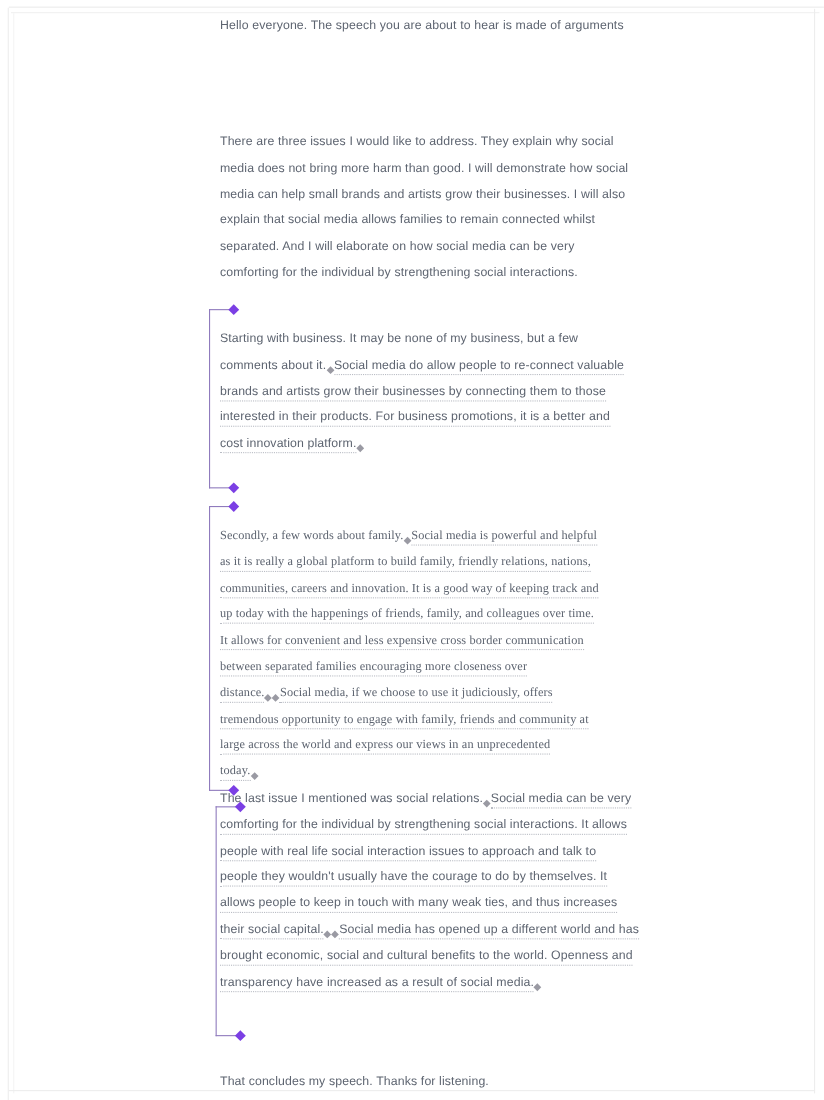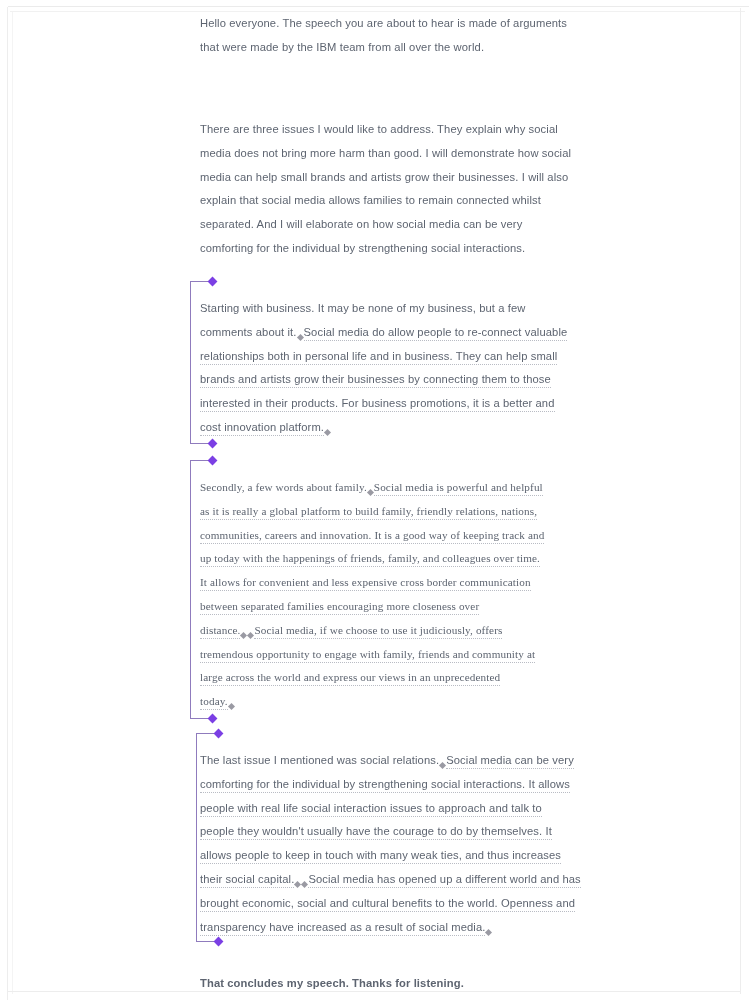--- a/index.html
+++ b/index.html
@@ -134,66 +134,64 @@
   <div class="frame-top2"></div>
   <div class="frame-left"></div>
   <div class="frame-left2"></div>
   <div class="frame-right"></div>
   <div class="frame-bottom"></div>
 
   <div class="doc-body">
 
     <div class="para" style="top:12px;">
       <span class="line">Hello everyone. The speech you are about to hear is made of arguments</span>
-      <span class="line">that were made by the IBM team from all over the world.</span>
     </div>
 
     <div class="para" style="top:118px;">
       <span class="line">There are three issues I would like to address. They explain why social</span>
       <span class="line">media does not bring more harm than good. I will demonstrate how social</span>
       <span class="line">media can help small brands and artists grow their businesses. I will also</span>
       <span class="line">explain that social media allows families to remain connected whilst</span>
       <span class="line">separated. And I will elaborate on how social media can be very</span>
       <span class="line">comforting for the individual by strengthening social interactions.</span>
     </div>
 
     <div class="para" style="top:297px;">
       <span class="line">Starting with business. It may be none of my business, but a few</span>
       <span class="line"><span>comments about it.</span><span class="anchor"></span><span class="ann">Social media do allow people to re-connect valuable</span></span>
-      <span class="line"><span class="ann">relationships both in personal life and in business. They can help small</span></span>
       <span class="line"><span class="ann">brands and artists grow their businesses by connecting them to those</span></span>
       <span class="line"><span class="ann">interested in their products. For business promotions, it is a better and</span></span>
       <span class="line"><span class="ann">cost innovation platform.</span><span class="anchor"></span></span>
     </div>
 
     <div class="para" style="top:476px;font-family:Liberation Serif, serif;">
       <span class="line"><span>Secondly, a few words about family.</span><span class="anchor"></span><span class="ann">Social media is powerful and helpful</span></span>
       <span class="line"><span class="ann">as it is really a global platform to build family, friendly relations, nations,</span></span>
       <span class="line"><span class="ann">communities, careers and innovation. It is a good way of keeping track and</span></span>
       <span class="line"><span class="ann">up today with the happenings of friends, family, and colleagues over time.</span></span>
       <span class="line"><span class="ann">It allows for convenient and less expensive cross border communication</span></span>
       <span class="line"><span class="ann">between separated families encouraging more closeness over</span></span>
       <span class="line"><span class="ann">distance.</span><span class="anchor"></span><span class="anchor"></span><span class="ann">Social media, if we choose to use it judiciously, offers</span></span>
       <span class="line"><span class="ann">tremendous opportunity to engage with family, friends and community at</span></span>
       <span class="line"><span class="ann">large across the world and express our views in an unprecedented</span></span>
       <span class="line"><span class="ann">today.</span><span class="anchor"></span></span>
     </div>
 
-    <div class="para" style="top:749px;">
+    <div class="para" style="top:715px;">
       <span class="line"><span>The last issue I mentioned was social relations.</span><span class="anchor"></span><span class="ann">Social media can be very</span></span>
       <span class="line"><span class="ann">comforting for the individual by strengthening social interactions. It allows</span></span>
       <span class="line"><span class="ann">people with real life social interaction issues to approach and talk to</span></span>
       <span class="line"><span class="ann">people they wouldn't usually have the courage to do by themselves. It</span></span>
       <span class="line"><span class="ann">allows people to keep in touch with many weak ties, and thus increases</span></span>
       <span class="line"><span class="ann">their social capital.</span><span class="anchor"></span><span class="anchor"></span><span class="ann">Social media has opened up a different world and has</span></span>
       <span class="line"><span class="ann">brought economic, social and cultural benefits to the world. Openness and</span></span>
       <span class="line"><span class="ann">transparency have increased as a result of social media.</span><span class="anchor"></span></span>
     </div>
 
-    <div class="para" style="top:972px;font-weight:bold;">
+    <div class="para" style="top:972px;">
       <span class="line">That concludes my speech. Thanks for listening.</span>
     </div>
 
   </div>
 
   <div class="bracket" style="left:190px; top:281px; height:163px;">
     <span class="cap top"></span>
     <span class="cap bottom"></span>
   </div>
 

